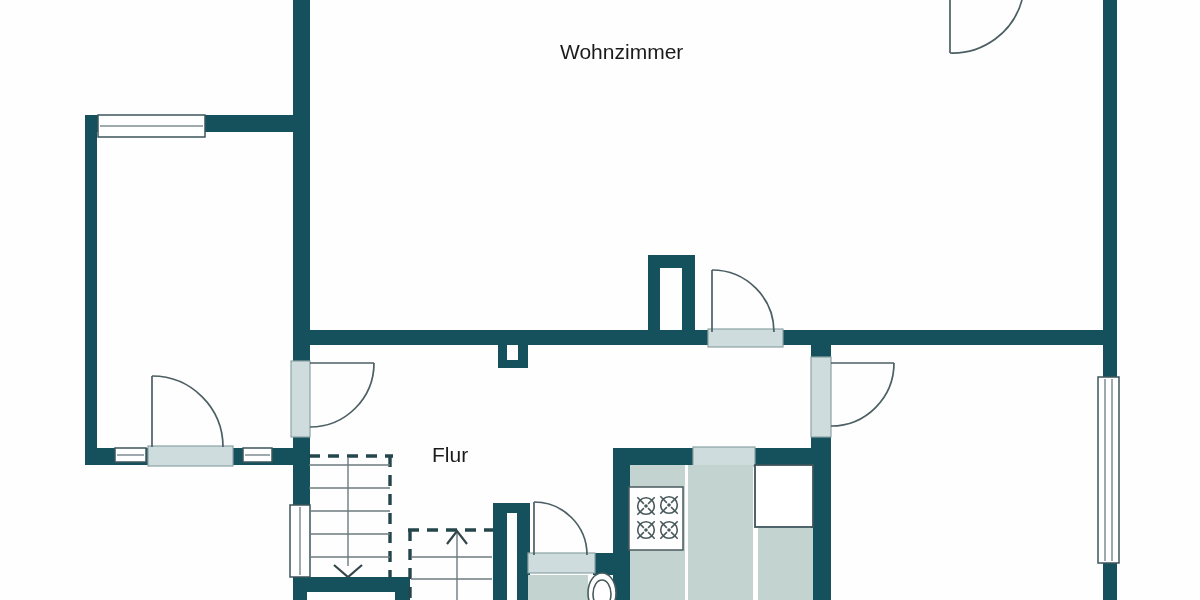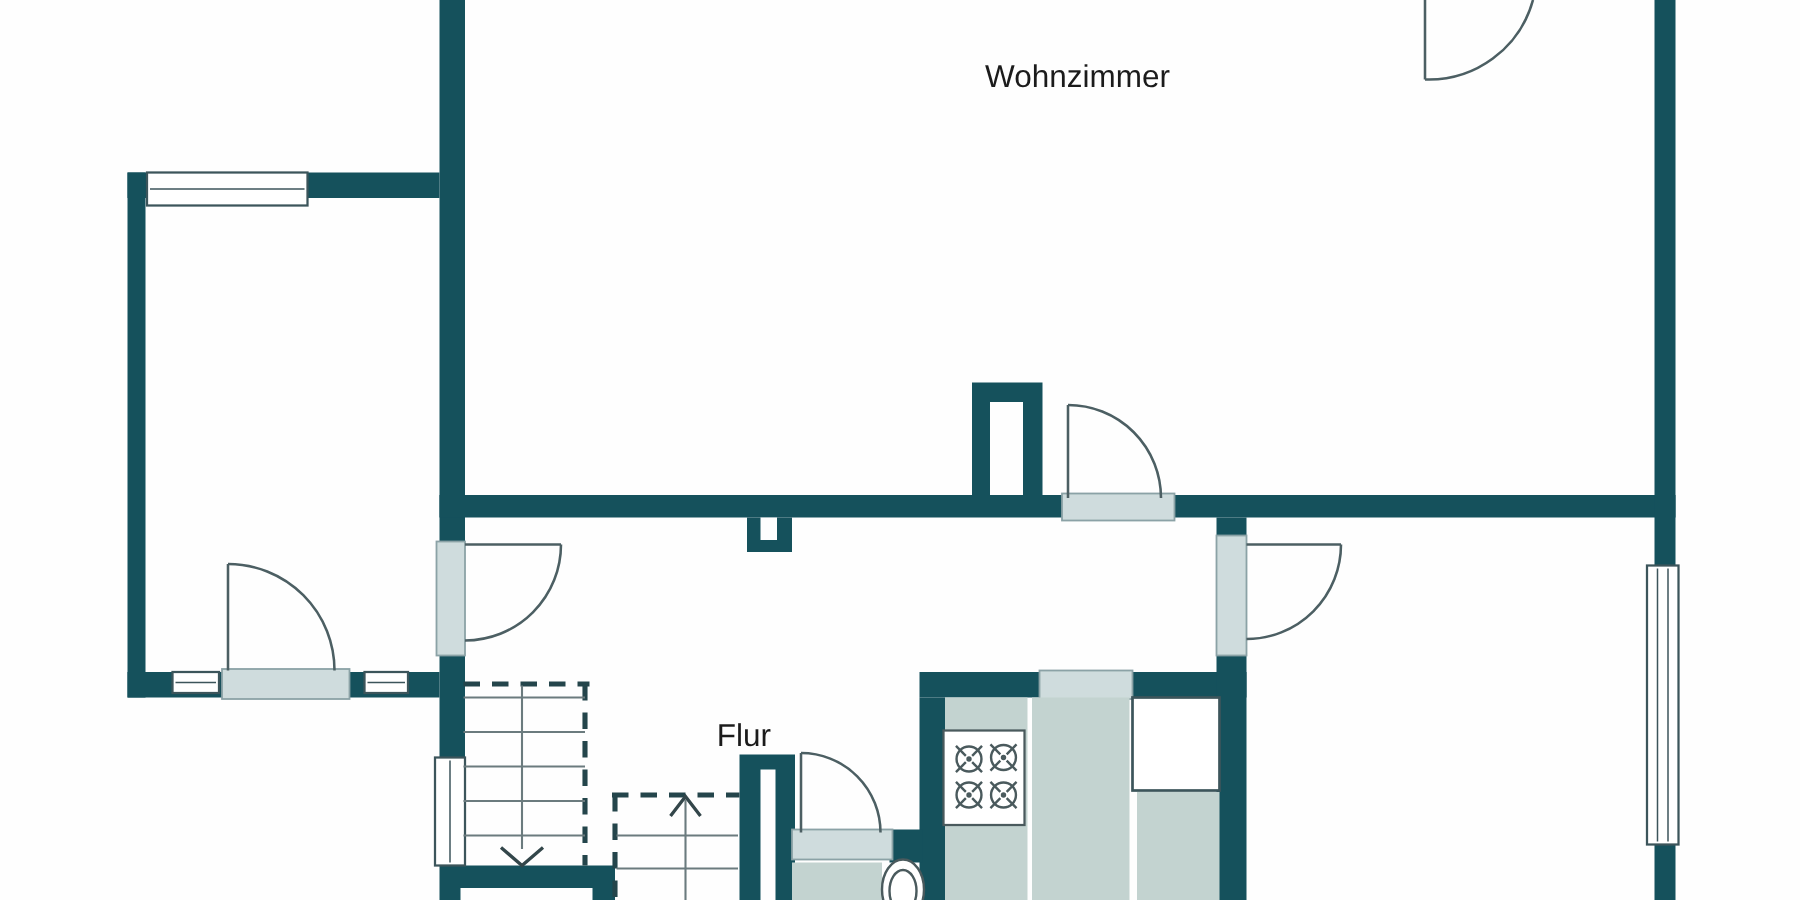--- a/index.html
+++ b/index.html
@@ -25,21 +25,21 @@
   .chev{fill:none;stroke:#33464a;stroke-width:2.2;}
   .counter{fill:var(--counter);stroke:none;}
   .whitebox{fill:#ffffff;stroke:var(--outline);stroke-width:1.8;}
   .stove{fill:#ffffff;stroke:#4a5a5d;stroke-width:1.5;}
   .burner-ring{fill:none;stroke:#4a5a5d;stroke-width:1.6;}
   .burner-dot{fill:#4a5a5d;}
   .tick{stroke:#4a5a5d;stroke-width:1.6;}
   .toilet{fill:#ffffff;stroke:#4a5a5d;stroke-width:1.6;}
   .room-label{
     position:absolute;color:var(--text);font-size:21px;line-height:24px;
-    text-align:right;white-space:nowrap;
+    text-align:left;white-space:nowrap;
   }
 </style>
 </head>
 <body>
 
 <div class="stage">
   <svg width="1200" height="600" viewBox="0 0 1200 600">
     <defs>
       <g id="burner">
         <circle class="burner-ring" r="8.3"></circle>
@@ -170,14 +170,14 @@
     </g>
 
     <g>
       <rect class="counter" x="528" y="575" width="60" height="25"></rect>
       <ellipse class="toilet" cx="602" cy="593" rx="14" ry="20"></ellipse>
       <ellipse class="toilet" cx="602" cy="594" rx="9" ry="14"></ellipse>
     </g>
   </svg>
 
   <div class="room-label" style="left:560px;top:40px;width:220px;">Wohnzimmer</div>
-  <div class="room-label" style="left:414px;top:443px;width:100px;margin-top:36px;">Flur</div>
+  <div class="room-label" style="left:432px;top:443px;width:100px;">Flur</div>
 </div>
 
 </body></html>

